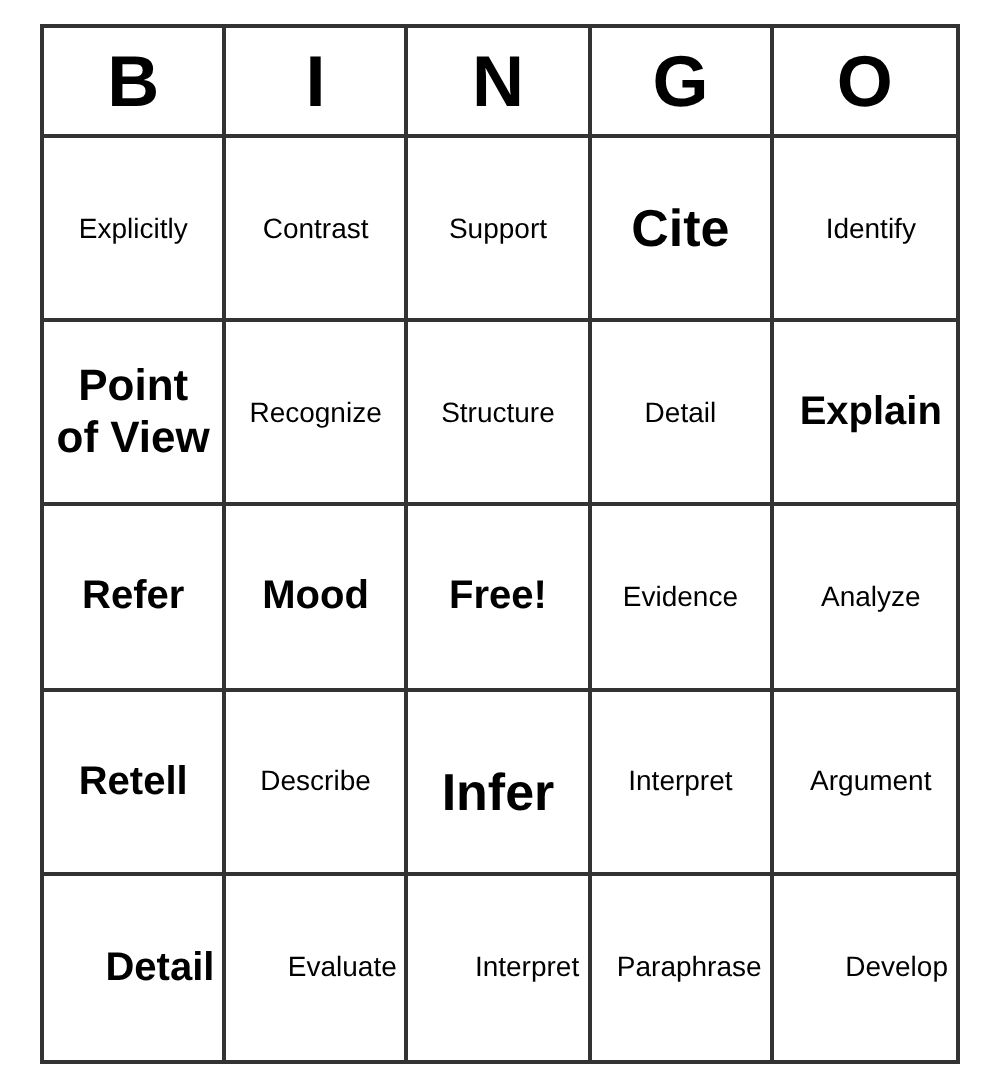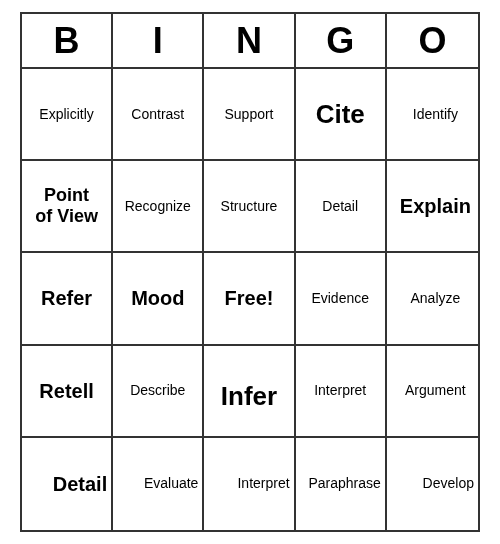--- a/index.html
+++ b/index.html
@@ -88,21 +88,21 @@
       font-size: 26px;
       font-weight: bold;
     }
 
     .cell-text.medium-large {
       font-size: 20px;
       font-weight: bold;
     }
 
     .cell-text.medium {
-      font-size: 18px;
+      font-size: 22px;
       font-weight: bold;
     }
   </style>
 </head>
 <body>
 
 <div class="bingo-container">
   <div class="bingo-header">
   <div class="bingo-header-cell">B</div>
       <div class="bingo-header-cell">I</div>

